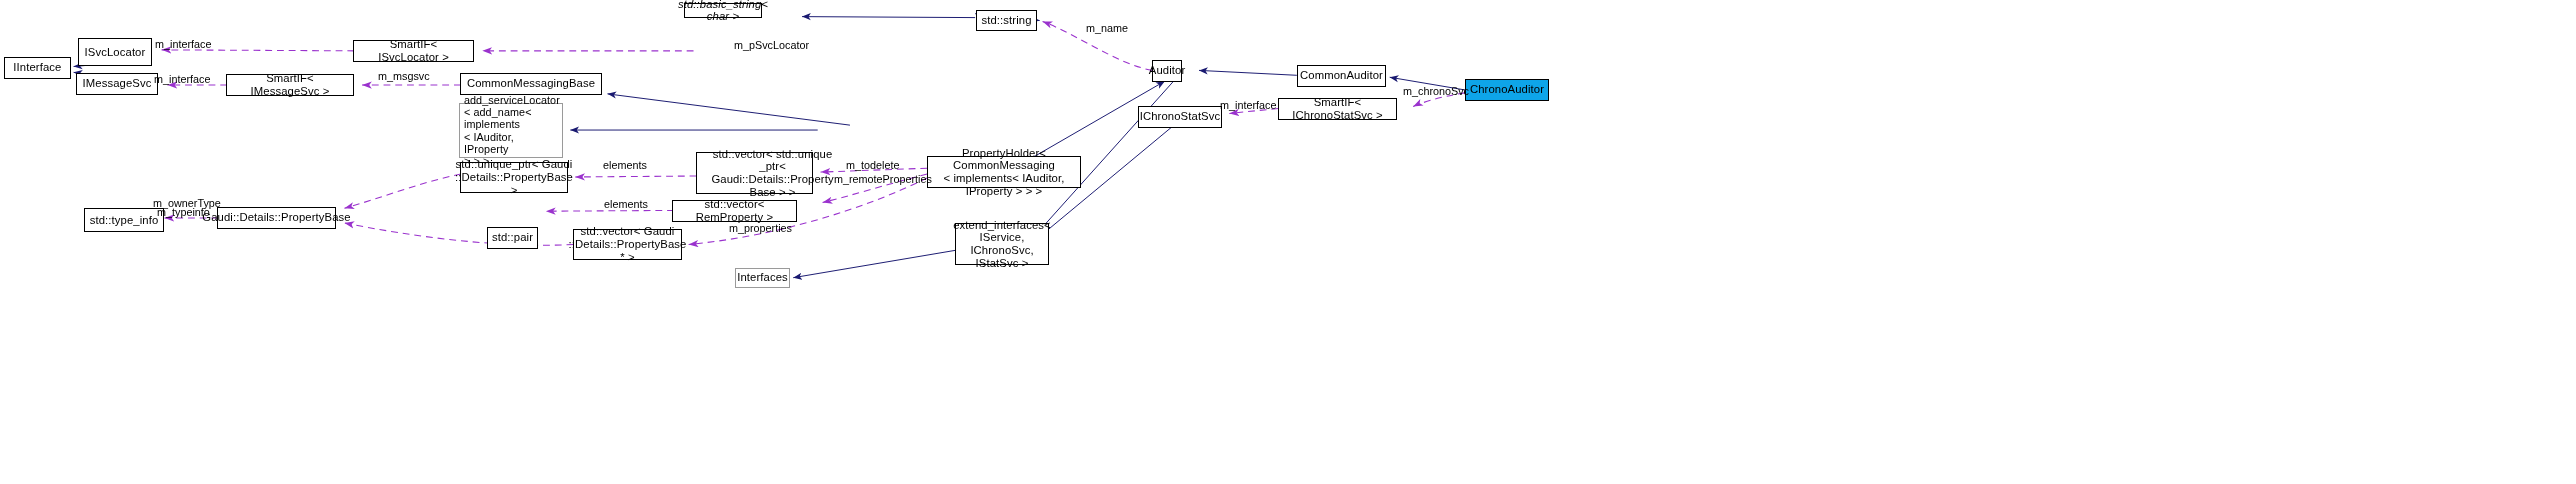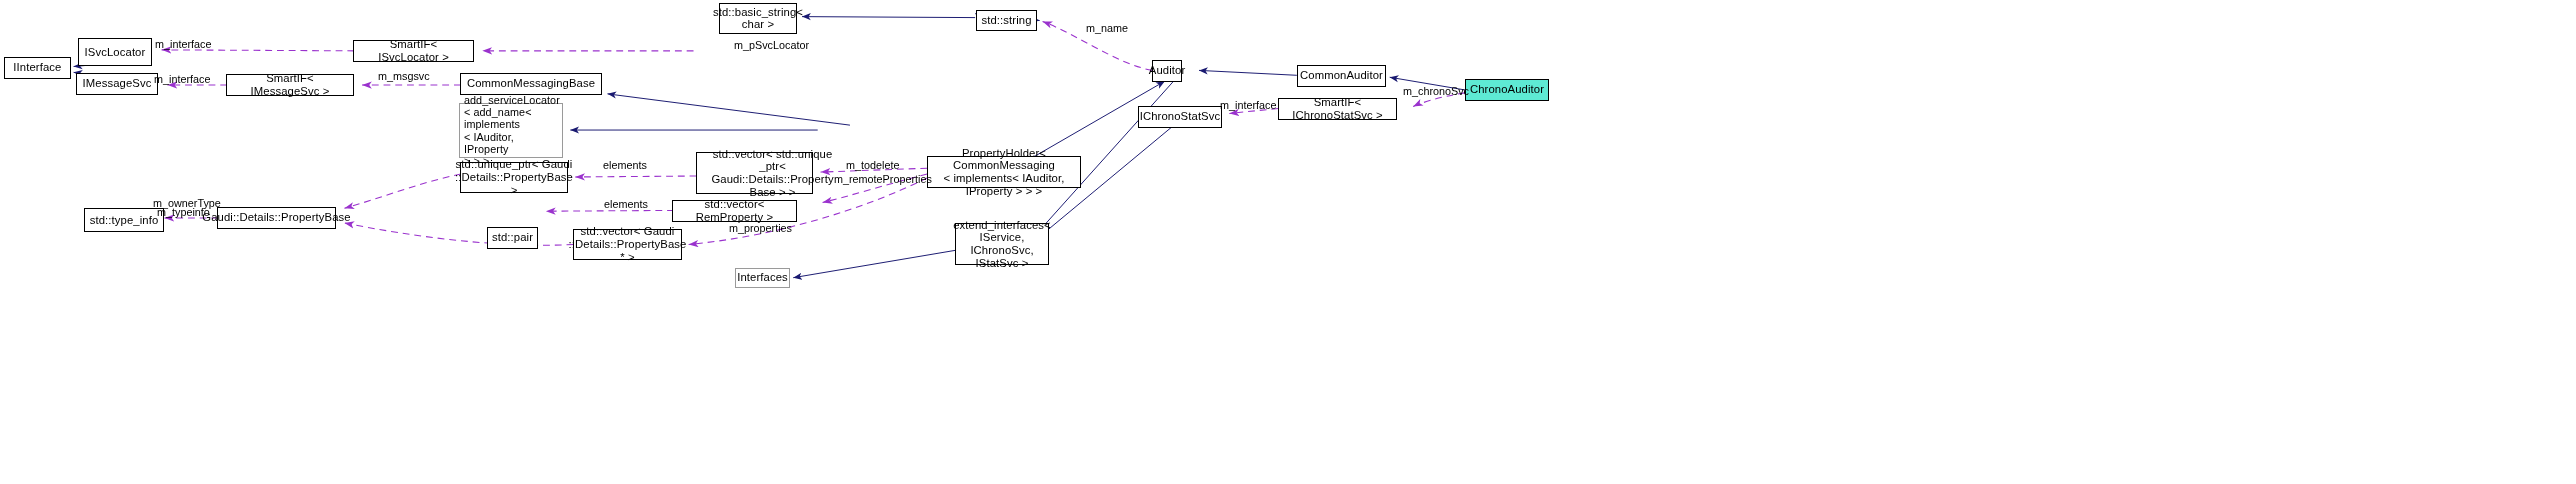--- a/index.html
+++ b/index.html
@@ -37,21 +37,21 @@
     line-height: 12.7px;
     letter-spacing: 0.1px;
     white-space: pre-line;
     padding: 1px 3.9px;
     z-index: 5;
   }
   .node.grey-border {
     border: 1px solid #9a9a9a;
   }
   .node.highlight {
-    background: #5eead4;
+    background: #0ea5e9;
     border: 1px solid #000000;
   }
   .edge-label {
     position: absolute;
     font-size: 10.8px;
     line-height: 11.7px;
     color: #000000;
     background: transparent;
     white-space: pre-line;
     text-align: center;
@@ -113,21 +113,21 @@
   <div class="node" style="left:3.9px;top:57px;width:67px;height:21.5px;">IInterface</div>
   <div class="node" style="left:78px;top:38px;width:74px;height:28px;">ISvcLocator</div>
   <div class="node" style="left:76px;top:73px;width:82px;height:21.5px;">IMessageSvc</div>
   <div class="node" style="left:353px;top:40px;width:121px;height:21.5px;">SmartIF&lt; ISvcLocator &gt;</div>
   <div class="node" style="left:226px;top:74px;width:128px;height:21.5px;">SmartIF&lt; IMessageSvc &gt;</div>
   <div class="node" style="left:460px;top:73px;width:142px;height:21.5px;">CommonMessagingBase</div>
   <div class="node grey-border" style="left:459px;top:103px;width:104px;height:55px;justify-content:flex-start;text-align:left;font-size:10.8px;line-height:12.2px;">add_serviceLocator
 &lt; add_name&lt; implements
 &lt; IAuditor, IProperty
 &gt; &gt; &gt;</div>
-  <div class="node" style="left:719px;top:2.9px;width:78px;height:31px;">std::basic_string&lt;
+  <div class="node" style="left:684px;top:2.9px;width:78px;height:15px;font-style:italic;">std::basic_string&lt;
 char &gt;</div>
   <div class="node" style="left:976px;top:9.8px;width:61px;height:21.5px;">std::string</div>
   <div class="node" style="left:460px;top:162px;width:108px;height:31px;">std::unique_ptr&lt; Gaudi
 ::Details::PropertyBase &gt;</div>
   <div class="node" style="left:696px;top:152px;width:117px;height:42px;padding-left:40px;">std::vector&lt; std::unique
 _ptr&lt; Gaudi::Details::Property
 Base &gt; &gt;</div>
   <div class="node" style="left:927px;top:156px;width:154px;height:32px;">PropertyHolder&lt; CommonMessaging
 &lt; implements&lt; IAuditor, IProperty &gt; &gt; &gt;</div>
   <div class="node" style="left:487px;top:201px;width:51px;height:21.5px;margin-top:26px;">std::pair</div>

